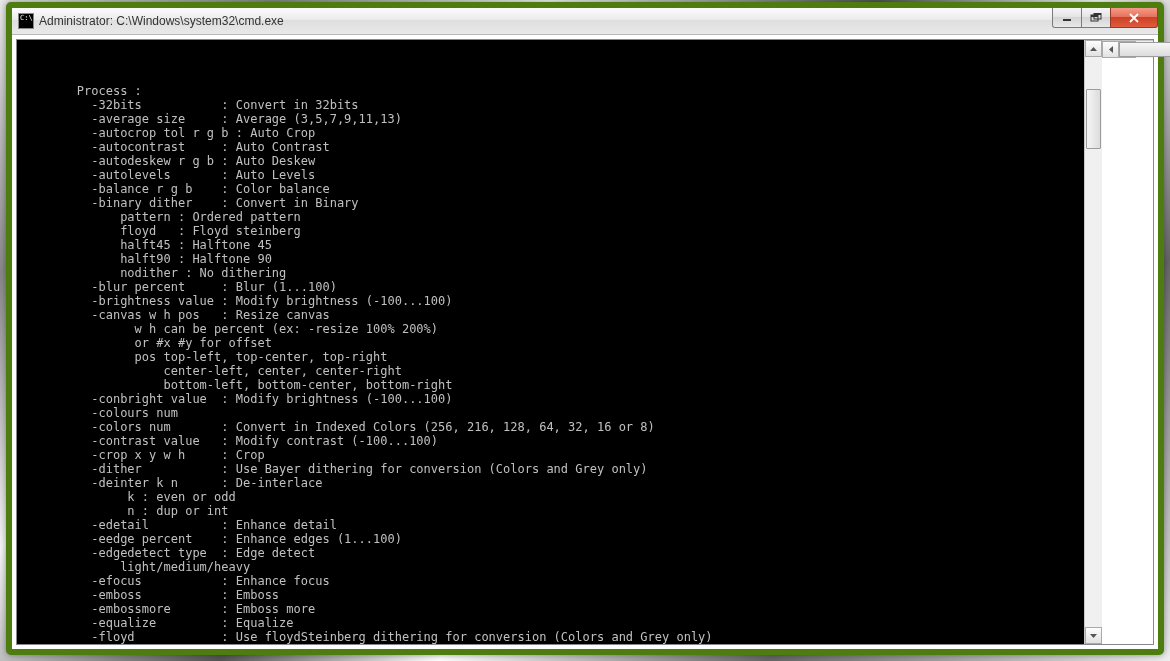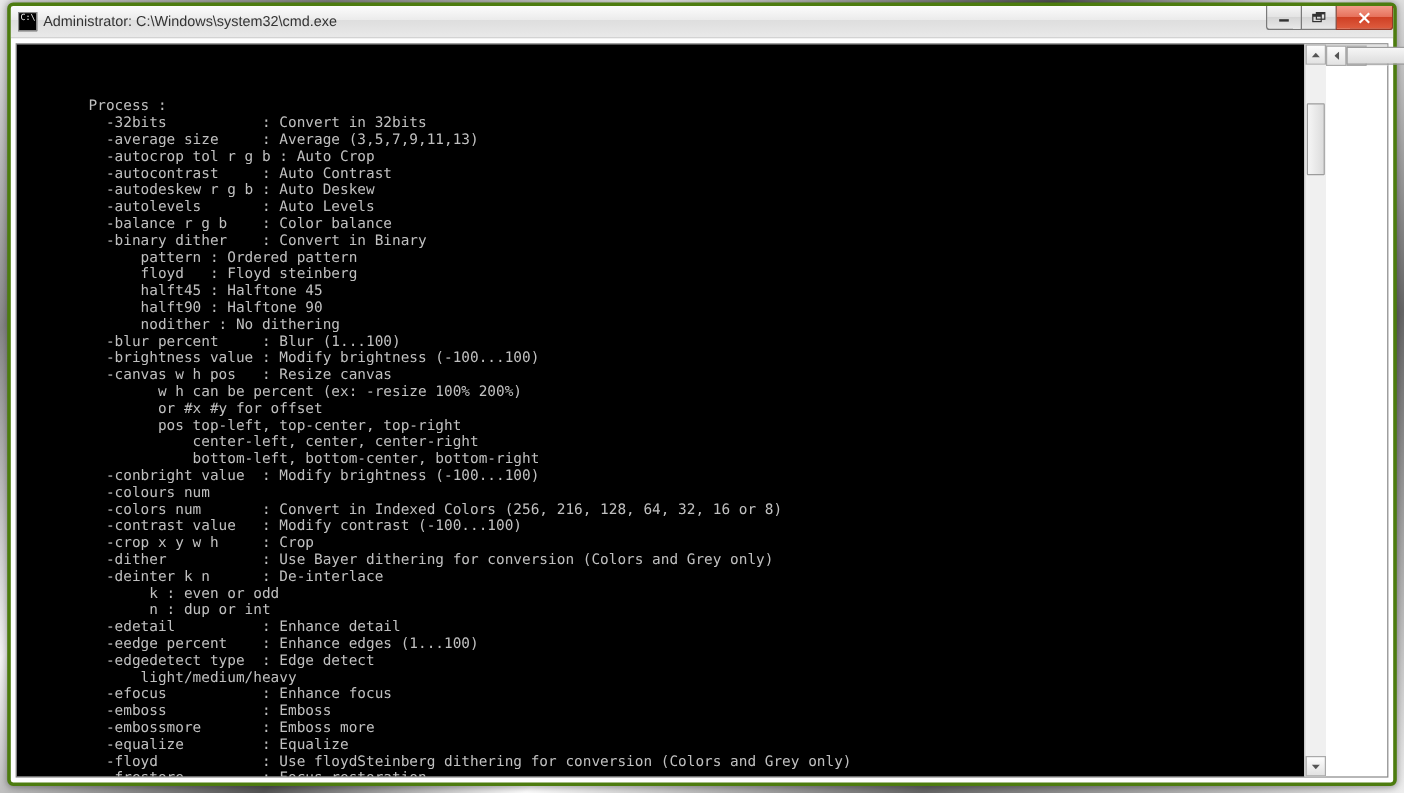--- a/index.html
+++ b/index.html
@@ -11,21 +11,21 @@
     font-family: "Segoe UI", Tahoma, sans-serif;
     background: linear-gradient(135deg, #e8e8e8 0%, #888 15%, #f5f5f5 30%, #555 48%, #fff 60%, #666 78%, #eee 100%);
   }
   .window {
     position: absolute;
     left: 6px;
     top: 2px;
     width: 1158px;
     height: 653px;
     background: #fff;
-    border: 3px solid #4d7c0f;
+    border: 6px solid #4d7c0f;
     border-radius: 5px;
     box-shadow: 0 0 6px rgba(0,0,0,0.4);
     box-sizing: border-box;
     display: flex;
     flex-direction: column;
   }
   .titlebar {
     height: 26px;
     background: linear-gradient(to bottom, #fcfcfc 0%, #ebebeb 45%, #dedede 46%, #e9e9e9 100%);
     border-bottom: 1px solid #b8b8b8;

